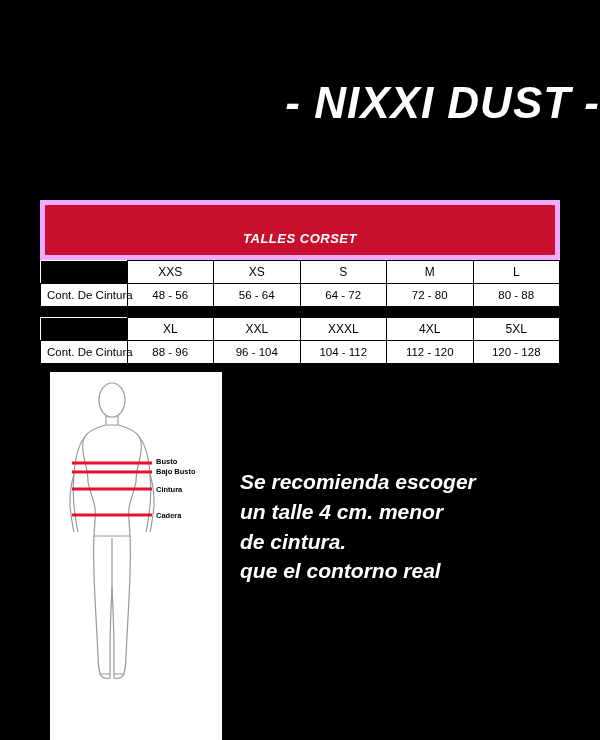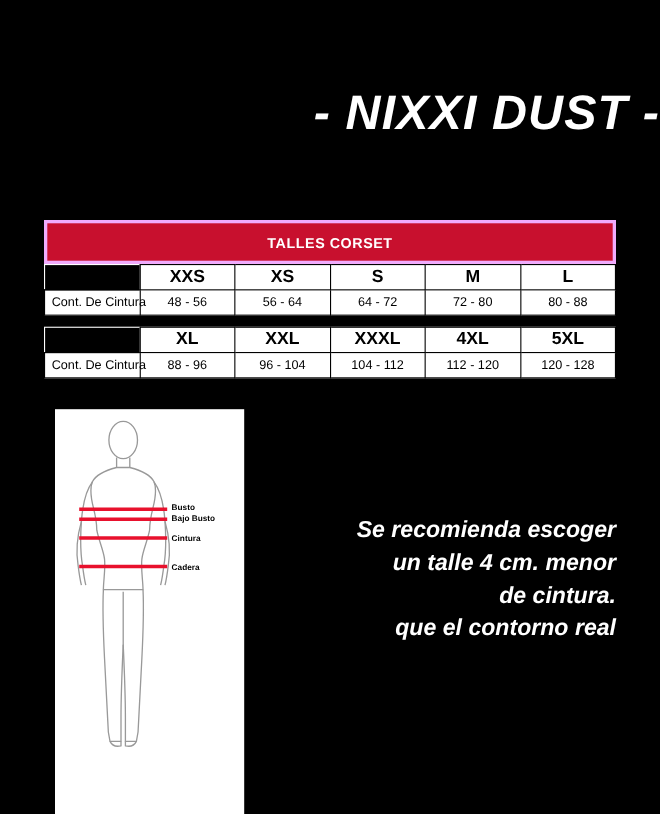--- a/index.html
+++ b/index.html
@@ -31,22 +31,23 @@
     top: 200px;
     width: 520px;
   }
   .table-header {
     background: #c8102e;
     color: #ffffff;
     text-align: center;
     font-size: 13px;
     font-weight: bold;
     letter-spacing: 0.5px;
-    padding: 10px 0 9px 0;
-    border: 3px solid #f0abfc;
+    padding: 26px 0 9px 0;
+    border: 5px solid #f0abfc;
+    font-style: italic;
   }
   table.sizes {
     width: 100%;
     border-collapse: collapse;
     table-layout: fixed;
     background: #ffffff;
     color: #000000;
   }
   table.sizes td {
     border: 1px solid #000000;
@@ -56,22 +57,22 @@
     padding: 0 2px;
     white-space: nowrap;
   }
   table.sizes td.lbl {
     text-align: left;
     padding-left: 6px;
     width: 148px;
     font-size: 11.5px;
   }
   table.sizes td.hd {
-    font-weight: bold;
-    font-size: 16px;
+    font-weight: normal;
+    font-size: 12px;
   }
   table.sizes td.blank {
     border: none;
     background: #000000;
   }
 
   .second-table {
     margin-top: 10px;
   }
 
@@ -89,21 +90,21 @@
     width: 172px;
     height: 406px;
     background: #ffffff;
   }
   .figure-box svg { display: block; }
   .advice {
     position: absolute;
     left: 200px;
     top: 95px;
     width: 320px;
-    text-align: right;
+    text-align: left;
     color: #ffffff;
     font-weight: bold;
     font-style: italic;
     font-size: 21px;
     line-height: 1.42;
   }
   .measure-label {
     font-family: "Liberation Sans", sans-serif;
     font-size: 7.5px;
     fill: #000000;

